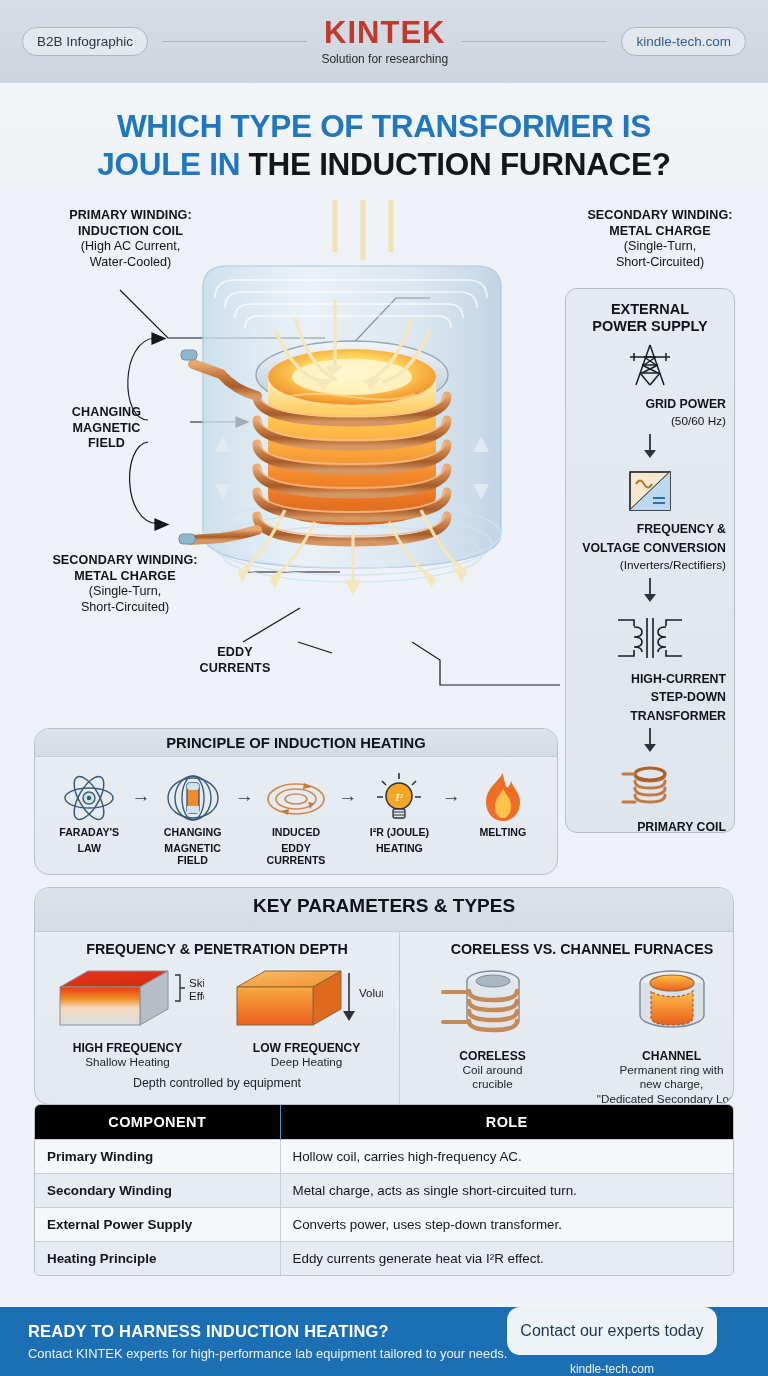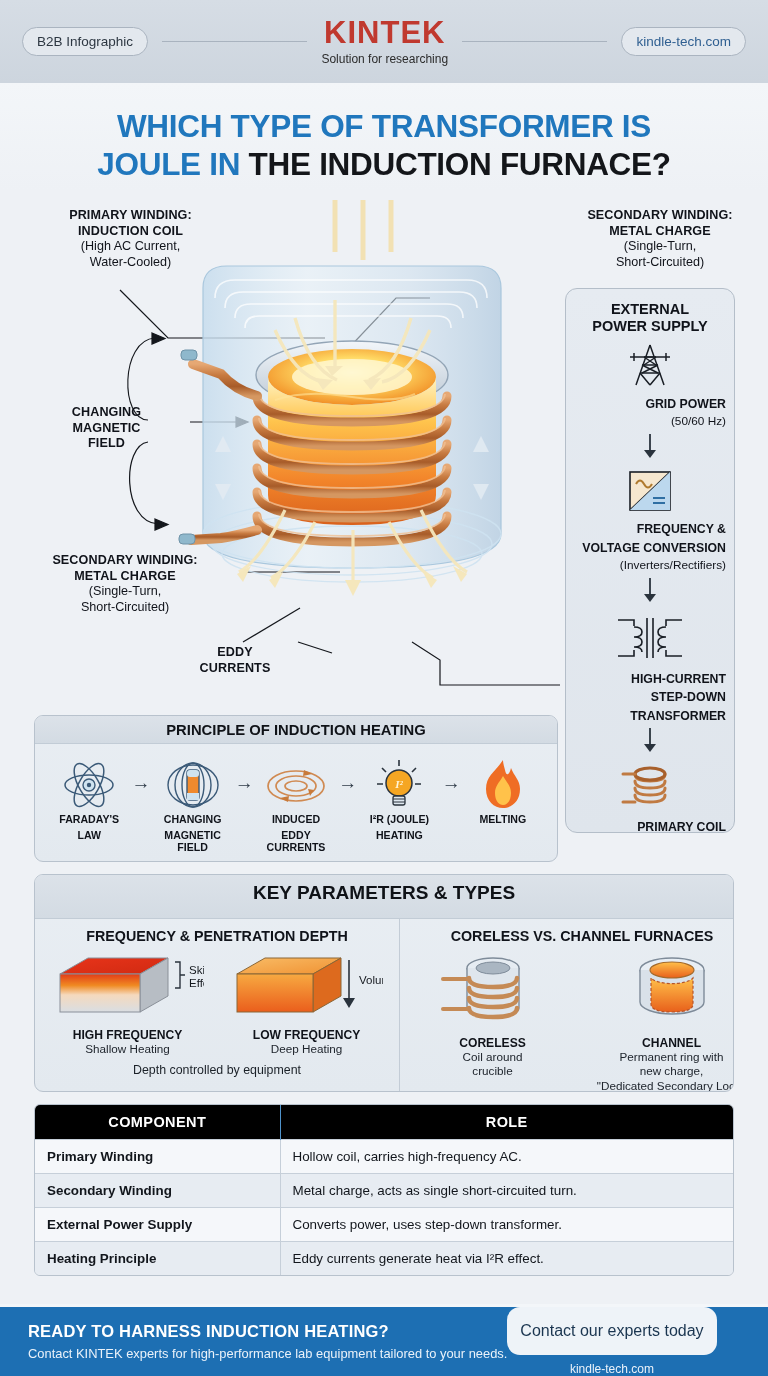--- a/index.html
+++ b/index.html
@@ -88,23 +88,24 @@
   }
   .psu-title { font-size: 14.5px; font-weight: bold; line-height: 1.2; color:#10131a; }
   .psu-cap { font-size: 12.3px; font-weight: bold; line-height: 1.18; margin-top: 4px; color:#10131a;text-align:right;}
   .psu-sub { font-size: 11.8px; font-weight: normal; }
   .psu-icon { margin: 7px auto 2px; }
   .arrow-d { margin: 4px auto; display:block; }
 
   
   .panel {
     border: 1px solid #b8c2cd;
-    border-radius: 9px;
+    border-radius: 15px;
     background: linear-gradient(180deg,#e9eef3 0%, #e3e9ef 100%);
     overflow: hidden;
+    margin-top: 13px;
   }
   .panel-hd {
     background: linear-gradient(180deg,#dce2e9 0%, #d3dbe3 100%);
     border-bottom: 1px solid #c2ccd6;
     text-align: center;
     font-weight: bold;
     color: #0f1217;
   }
 
   .principle { position: absolute; left: 34px; top: 715px; width: 524px; height: 147px; }

